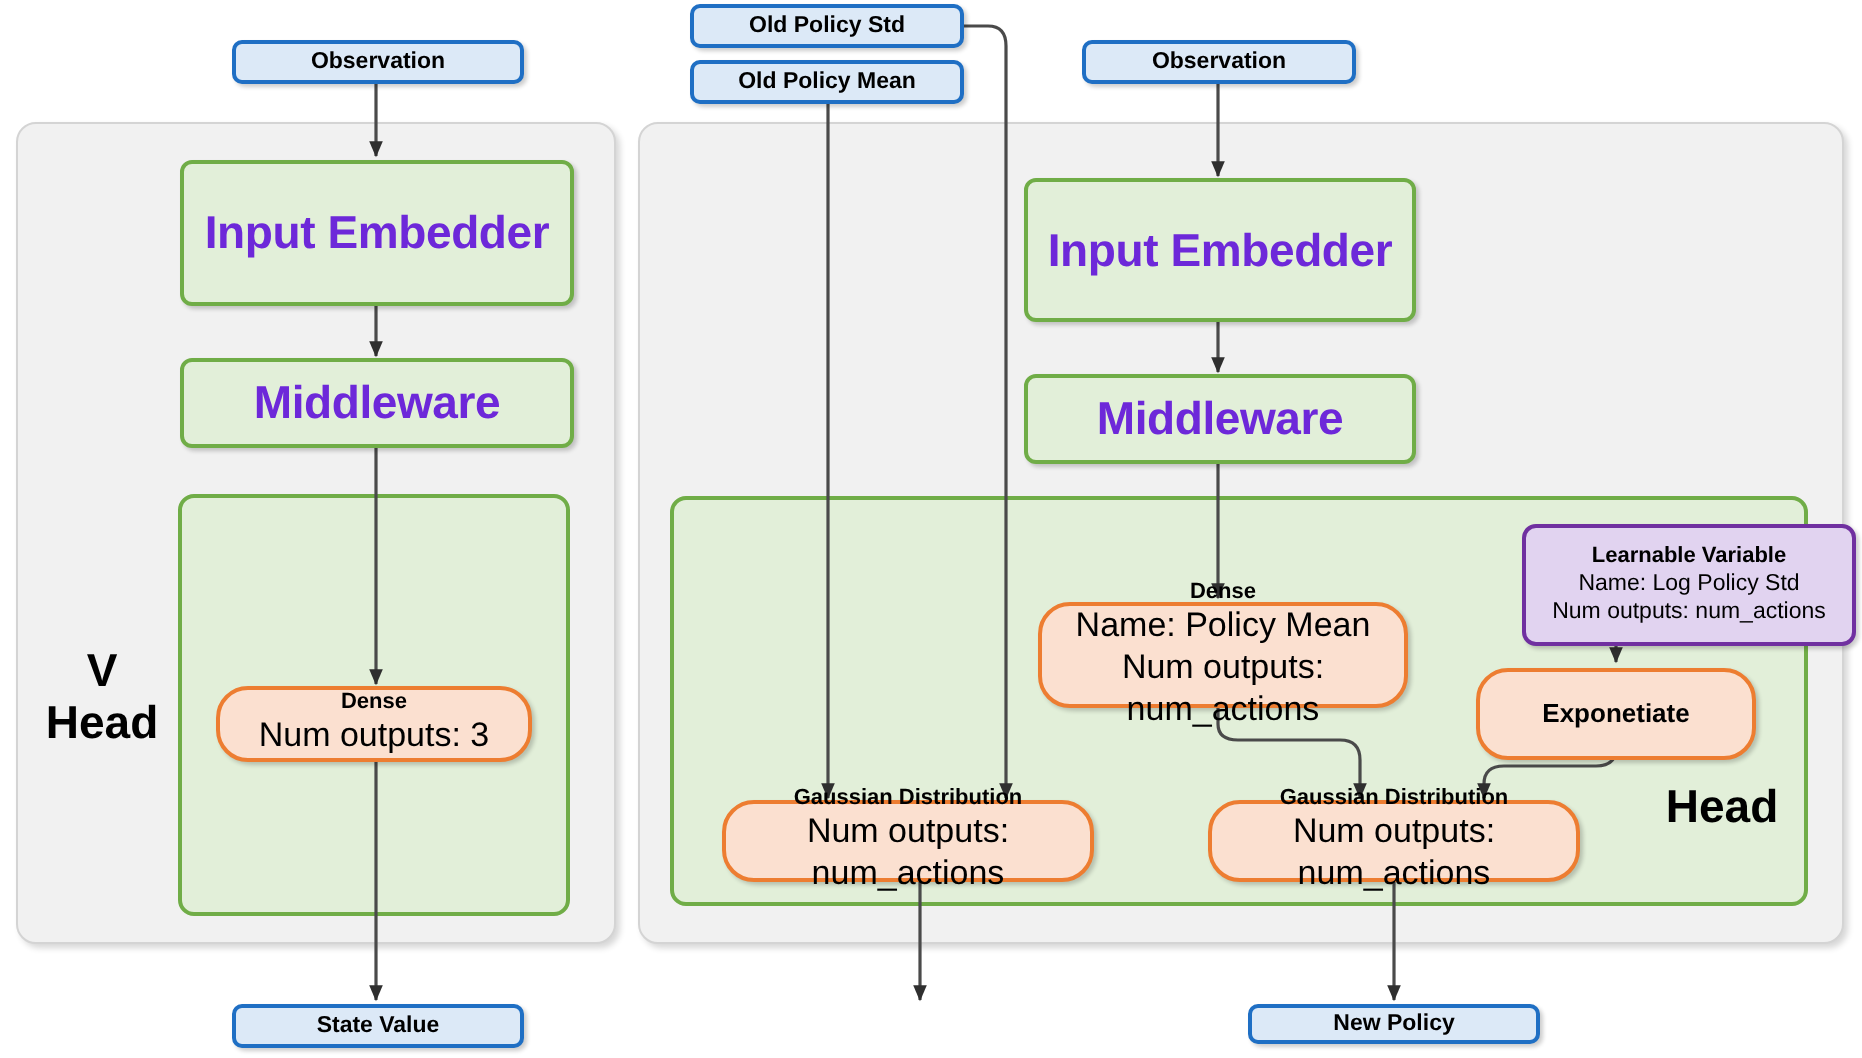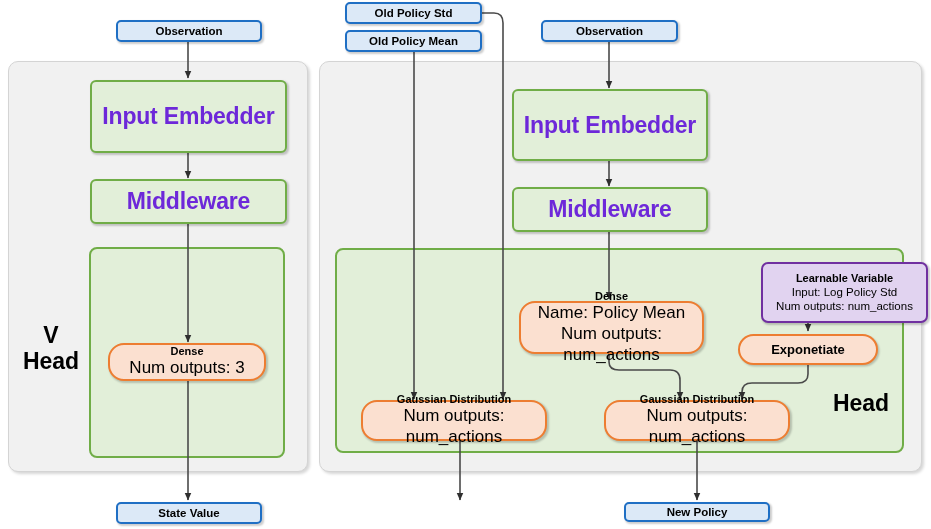--- a/index.html
+++ b/index.html
@@ -221,25 +221,25 @@
   </div>
 
   <div class="op" style="left:519px; top:301px; width:185px; height:53px;">
     <span class="ttl">Dense</span>
     <span class="sub">Name: Policy Mean</span>
     <span class="sub">Num outputs: num_actions</span>
   </div>
 
   <div class="varbox" style="left:761px; top:262px; width:167px; height:61px;">
     <span class="ttl">Learnable Variable</span>
-    <span class="sub">Input: Log Policy Std</span>
-    <span class="sub">Num outputs: num_actions</span>
-  </div>
-
-  <div class="op single" style="left:738px; top:334px; width:140px; height:31px;">
+    <span class="sub">Name: Log Policy Std</span>
+    <span class="sub">Num outputs: num_actions</span>
+  </div>
+
+  <div class="op single" style="left:738px; top:334px; width:140px; height:46px;">
     <span>Exponetiate</span>
   </div>
 
   <div class="op" style="left:361px; top:400px; width:186px; height:41px;">
     <span class="ttl">Gaussian Distribution</span>
     <span class="sub">Num outputs: num_actions</span>
   </div>
 
   <div class="op" style="left:604px; top:400px; width:186px; height:41px;">
     <span class="ttl">Gaussian Distribution</span>

